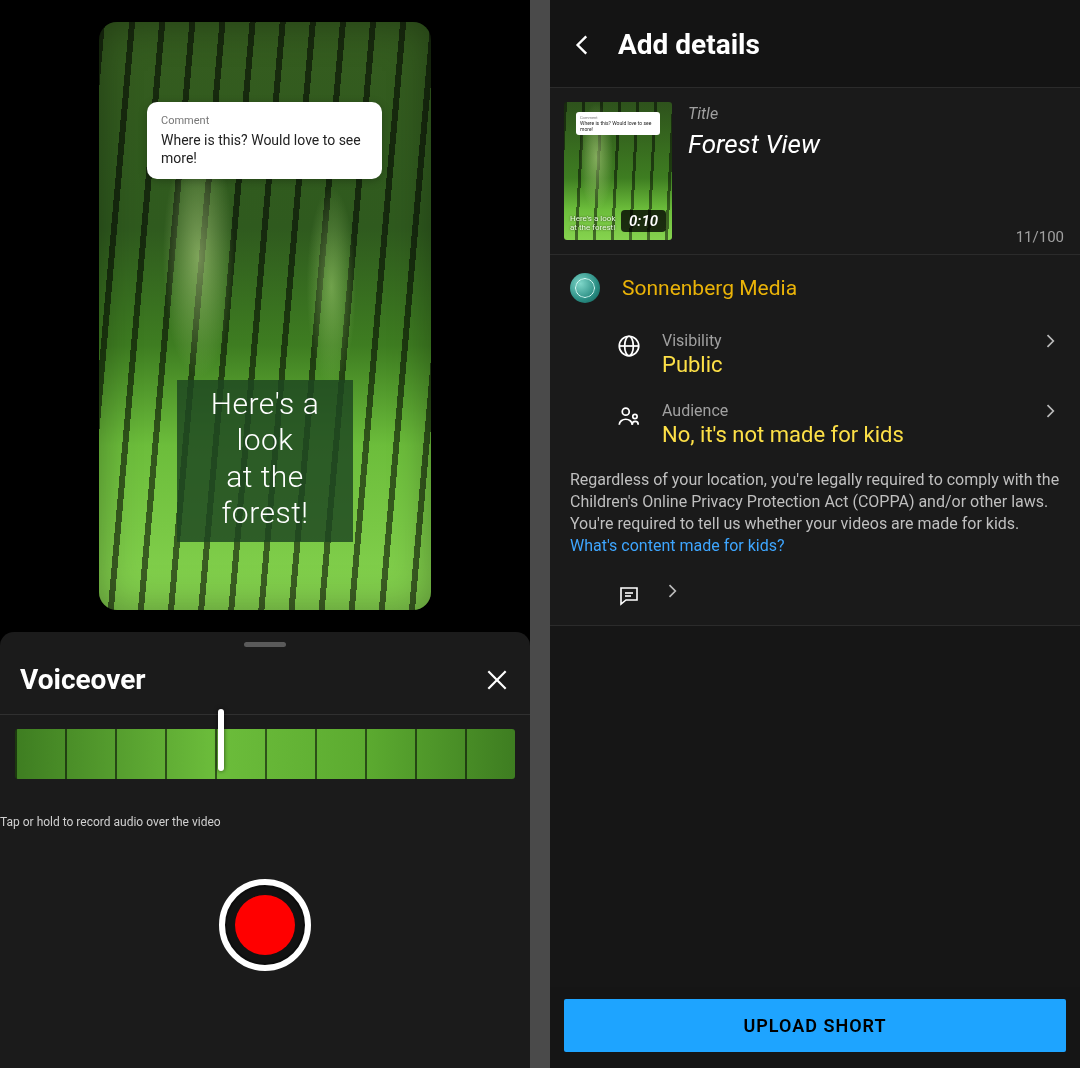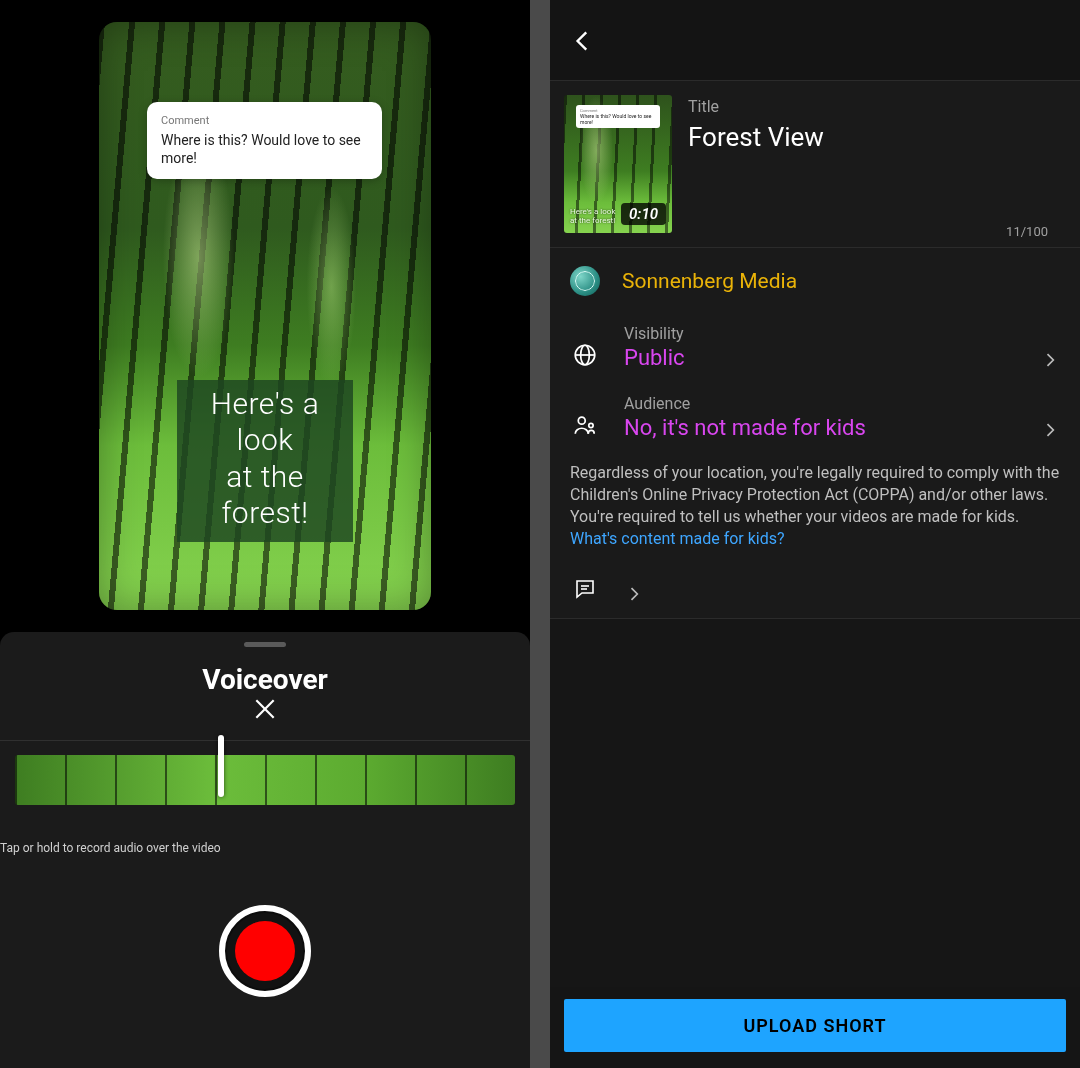--- a/index.html
+++ b/index.html
@@ -43,21 +43,21 @@
     position:absolute;left:78px;right:78px;bottom:68px;background:rgba(29,70,33,.82);text-align:center;
     padding:6px 4px 10px;
   }
   .caption-band span{display:block;color:#fff;font-size:30px;font-weight:300;letter-spacing:.5px;line-height:1.22;}
   
   .vo-panel{
     flex:1;background:#1b1b1b;border-radius:14px 14px 0 0;margin-top:auto;display:flex;flex-direction:column;
     position:relative;padding-bottom:30px;
   }
   .grabber{width:42px;height:5px;background:#5a5a5a;border-radius:3px;margin:10px auto 0;}
-  .vo-header{display:flex;align-items:center;justify-content:space-between;padding:16px 20px 18px;flex-direction:column;}
+  .vo-header{display:flex;align-items:center;justify-content:space-between;padding:16px 20px 18px;}
   .vo-title{color:#fff;font-size:28px;font-weight:700;}
   .close-x{width:26px;height:26px;color:#fff;cursor:pointer;}
   .vo-hr{height:1px;background:#303030;}
   .timeline{margin:14px 15px 0;height:50px;border-radius:3px;position:relative;overflow:hidden;
     background:
       repeating-linear-gradient(90deg, rgba(0,0,0,.55) 0 2px, transparent 2px 50px),
       linear-gradient(90deg, var(--forest2) 0%, var(--forest3) 40%, #5cab30 70%, var(--forest2) 100%);
   }
   .playhead{
     position:absolute;left:218px;top:-6px;width:6px;height:62px;background:#fff;border-radius:3px;
@@ -84,40 +84,40 @@
     background:
       radial-gradient(ellipse 28px 90px at 30% 40%, rgba(190,220,140,.55), transparent 60%),
       repeating-linear-gradient(93deg, rgba(0,0,0,.5) 0 3px, transparent 3px 18px),
       linear-gradient(to bottom, #2e521c 0%, var(--forest2) 55%, var(--forest3) 78%, #86d34f 100%);
   }
   .thumb .mini-card{position:absolute;left:12px;top:10px;right:12px;background:#fff;border-radius:3px;padding:3px 4px;}
   .thumb .mini-card .l1{font-size:4px;color:#777;}
   .thumb .mini-card .l2{font-size:5px;color:#222;line-height:1.2;}
   .thumb .mini-cap{position:absolute;left:6px;bottom:8px;color:#eaffdf;font-size:8px;line-height:1.15;text-shadow:0 0 2px rgba(0,0,0,.8);}
   .thumb .dur{position:absolute;right:6px;bottom:8px;background:rgba(0,0,0,.78);color:#fff;font-size:15px;font-weight:600;padding:2px 8px;border-radius:4px;font-style:italic;}
-  .title-fields{flex:1;display:flex;flex-direction:column;gap:6px;padding-top:2px;}
+  .title-fields{flex:1;display:flex;flex-direction:column;gap:6px;padding-top:2px;font-style:italic;}
   .title-label{color:var(--muted);font-size:16px;}
   .title-value{color:#fff;font-size:26px;}
-  .char-count{position:absolute;right:32px;bottom:8px;color:var(--muted);font-size:13px;}
+  .char-count{position:absolute;right:16px;bottom:8px;color:var(--muted);font-size:15px;}
   .section{background:#1a1a1a;}
   .acct-row{display:flex;align-items:center;gap:22px;padding:18px 20px;}
   .avatar{width:30px;height:30px;border-radius:50%;
     background:radial-gradient(circle at 35% 35%, #7fd6c9 0%, #2a8d83 60%, #0f5b55 100%);
     position:relative;
   }
   .avatar::after{content:"";position:absolute;inset:5px;border:1.5px solid #e5fffb;border-radius:50%;
     -webkit-mask:radial-gradient(circle, transparent 30%, #000 31%);
             mask:radial-gradient(circle, transparent 30%, #000 31%);
   }
   .acct-name{color:#eab308;font-size:21px;}
-  .setting-row{display:flex;align-items:flex-end;gap:24px;padding:10px 20px 14px;cursor:pointer;}
+  .setting-row{display:flex;align-items:flex-start;gap:18px;padding:10px 20px 14px;cursor:pointer;margin-left:44px;}
   .setting-icon{width:30px;height:30px;color:#fff;flex-shrink:0;display:flex;align-items:center;justify-content:center;}
   .setting-text{flex:1;display:flex;flex-direction:column;gap:2px;min-width:0;}
   .setting-label{color:var(--muted);font-size:16px;}
-  .setting-value{color:#d946ef;font-size:22px;white-space:nowrap;overflow:hidden;text-overflow:ellipsis;}
+  .setting-value{color:#fde047;font-size:22px;white-space:nowrap;overflow:hidden;text-overflow:ellipsis;}
   .chev{width:20px;height:20px;color:#bcbcbc;flex-shrink:0;}
   .legal{color:#bfbfbf;font-size:16px;line-height:1.38;padding:8px 18px 14px 20px;background:#1a1a1a;}
   .legal a{color:#3ea6ff;text-decoration:none;}
   .filler{flex:1;background:#161616;}
   .upload-bar{padding:12px 14px 16px;background:#151515;}
   .upload-btn{width:100%;background:var(--upload);border:none;color:#000;font-size:18px;font-weight:600;letter-spacing:1px;
     padding:16px 0;border-radius:2px;cursor:pointer;}
 </style>
 </head>
 <body>
@@ -157,20 +157,21 @@
         <div class="dot"></div>
       </div>
     </div>
   </div>
 
   <div class="phone-right">
     <div class="r-header">
       <svg class="back-chevron" viewBox="0 0 24 24" fill="none" stroke="currentColor" stroke-width="2.2">
         <polyline points="15 4 7 12 15 20"></polyline>
       </svg>
+      <div class="r-title">Add details</div>
     </div>
     <div class="divider"></div>
 
     <div class="title-row section">
       <div class="thumb">
         <div class="mini-card">
           <div class="l1">Comment</div>
           <div class="l2">Where is this? Would love to see more!</div>
         </div>
         <div class="mini-cap">

